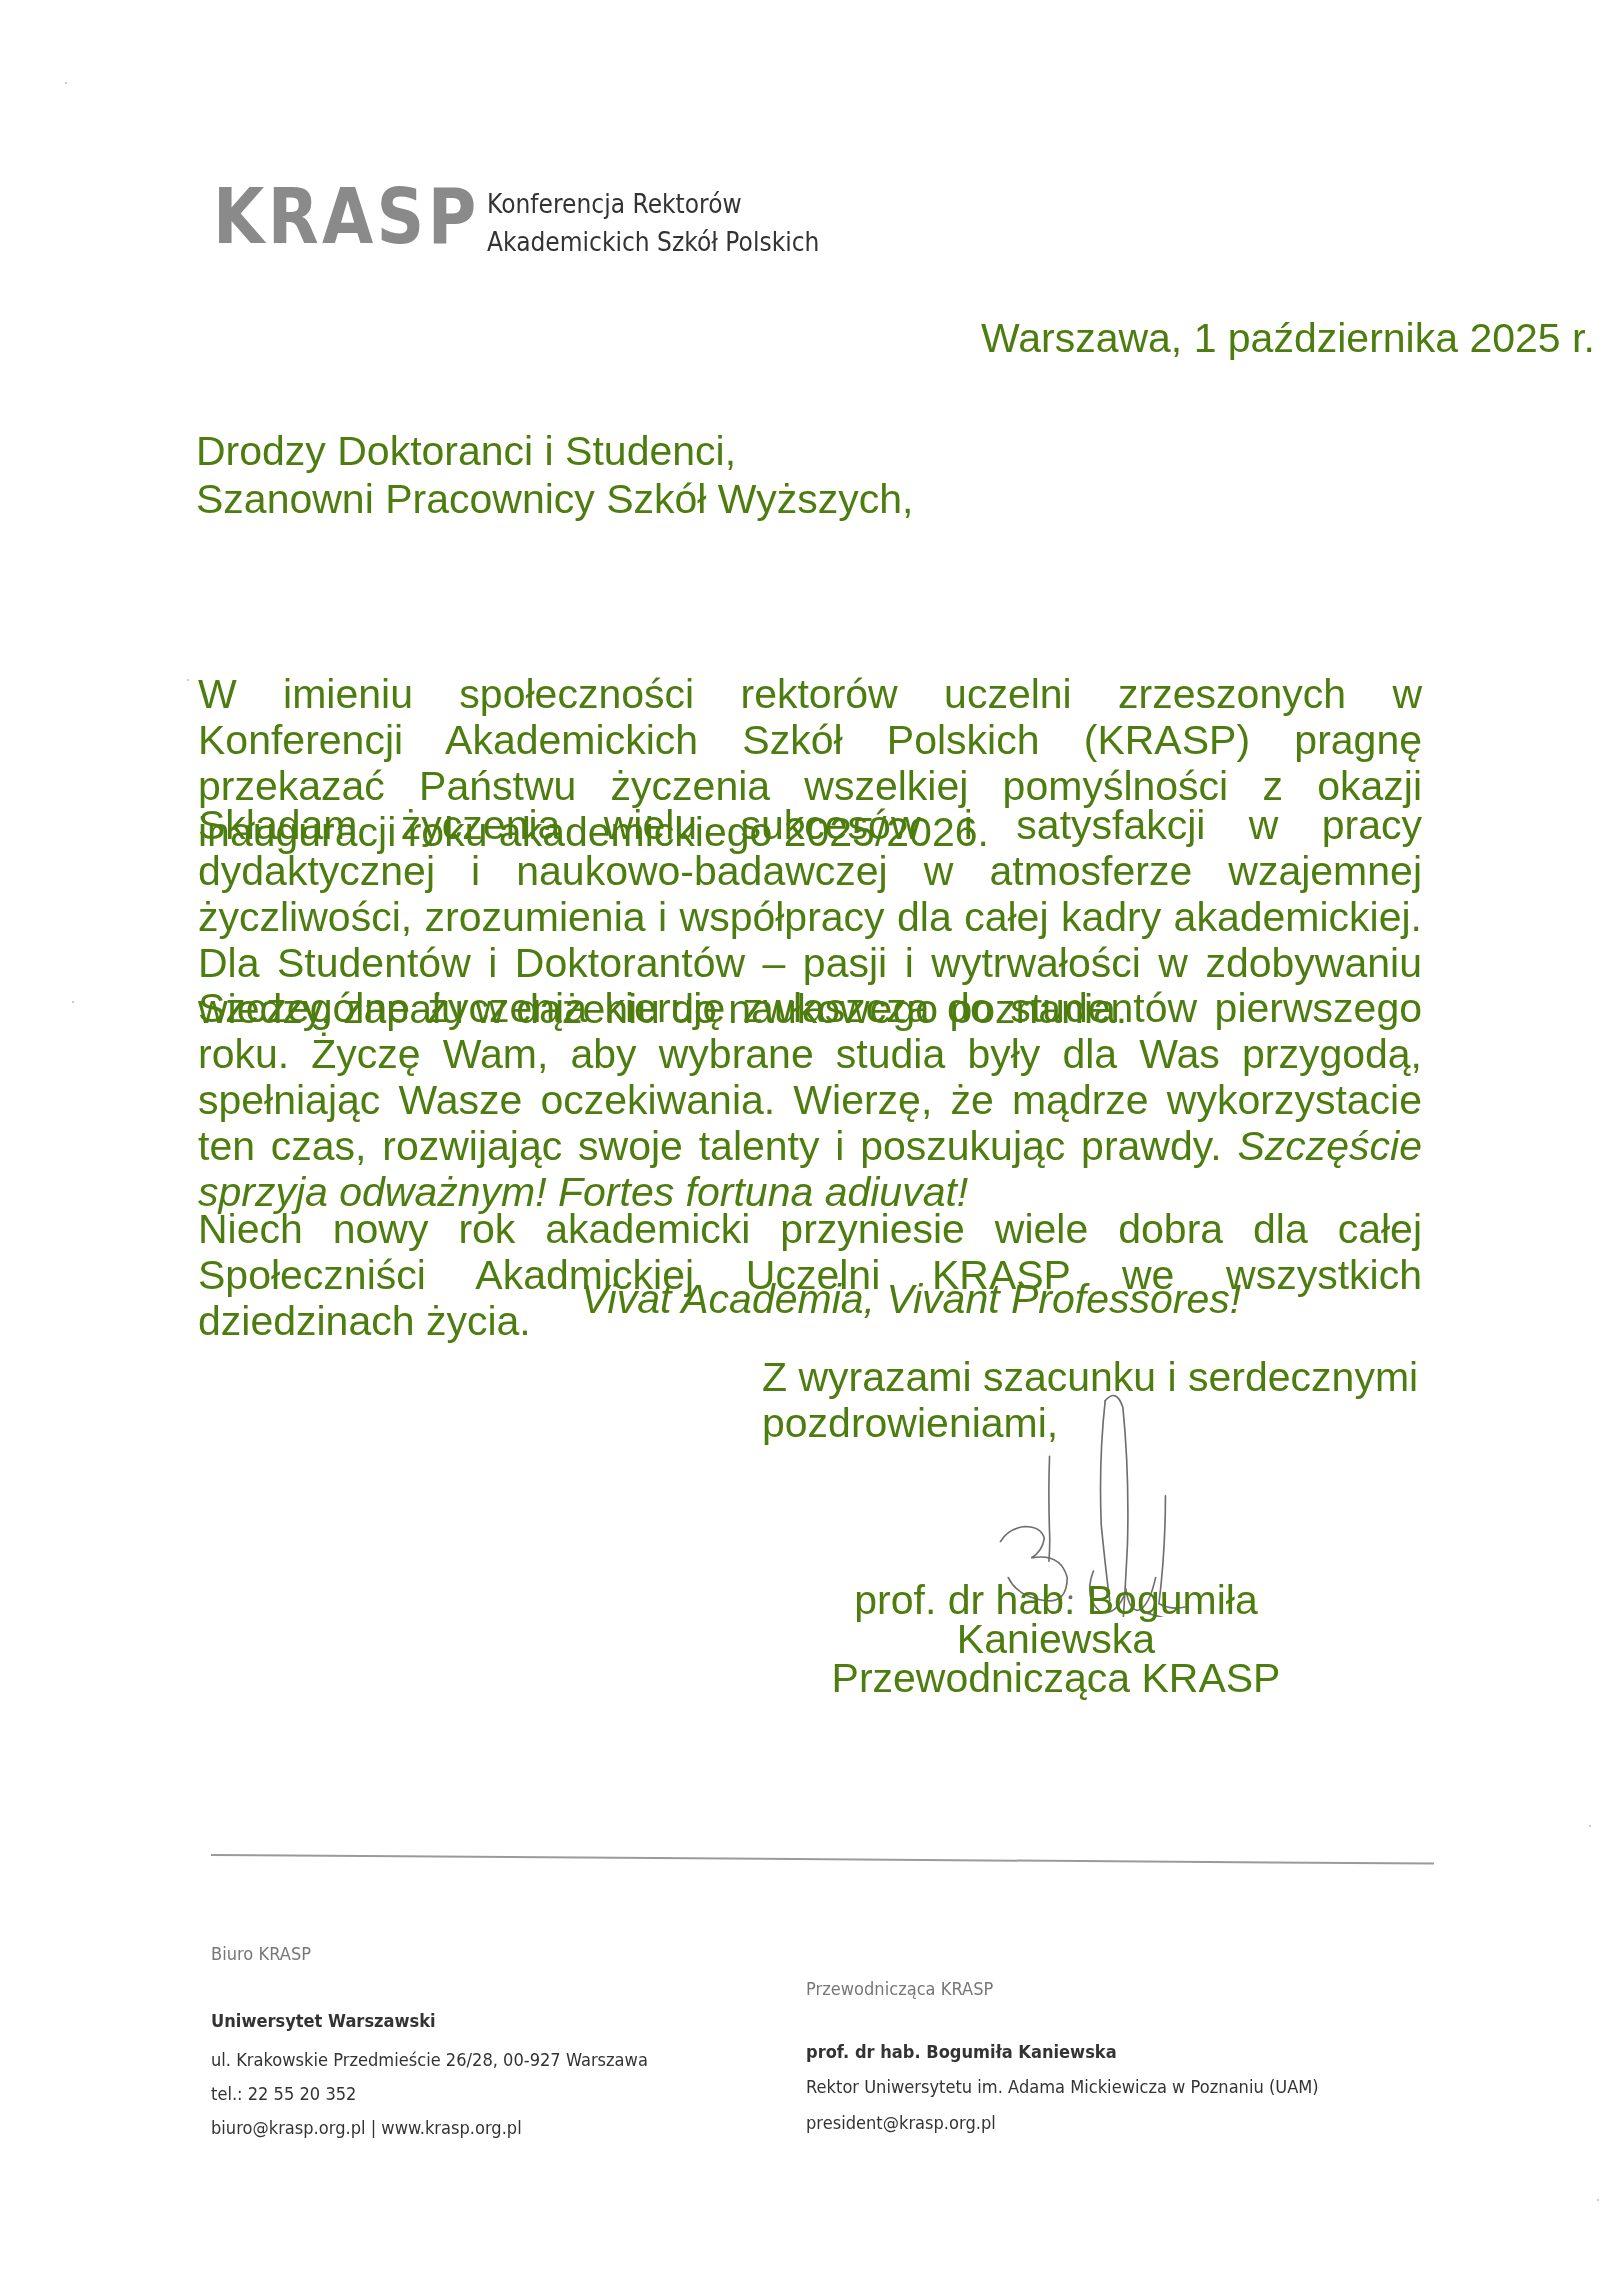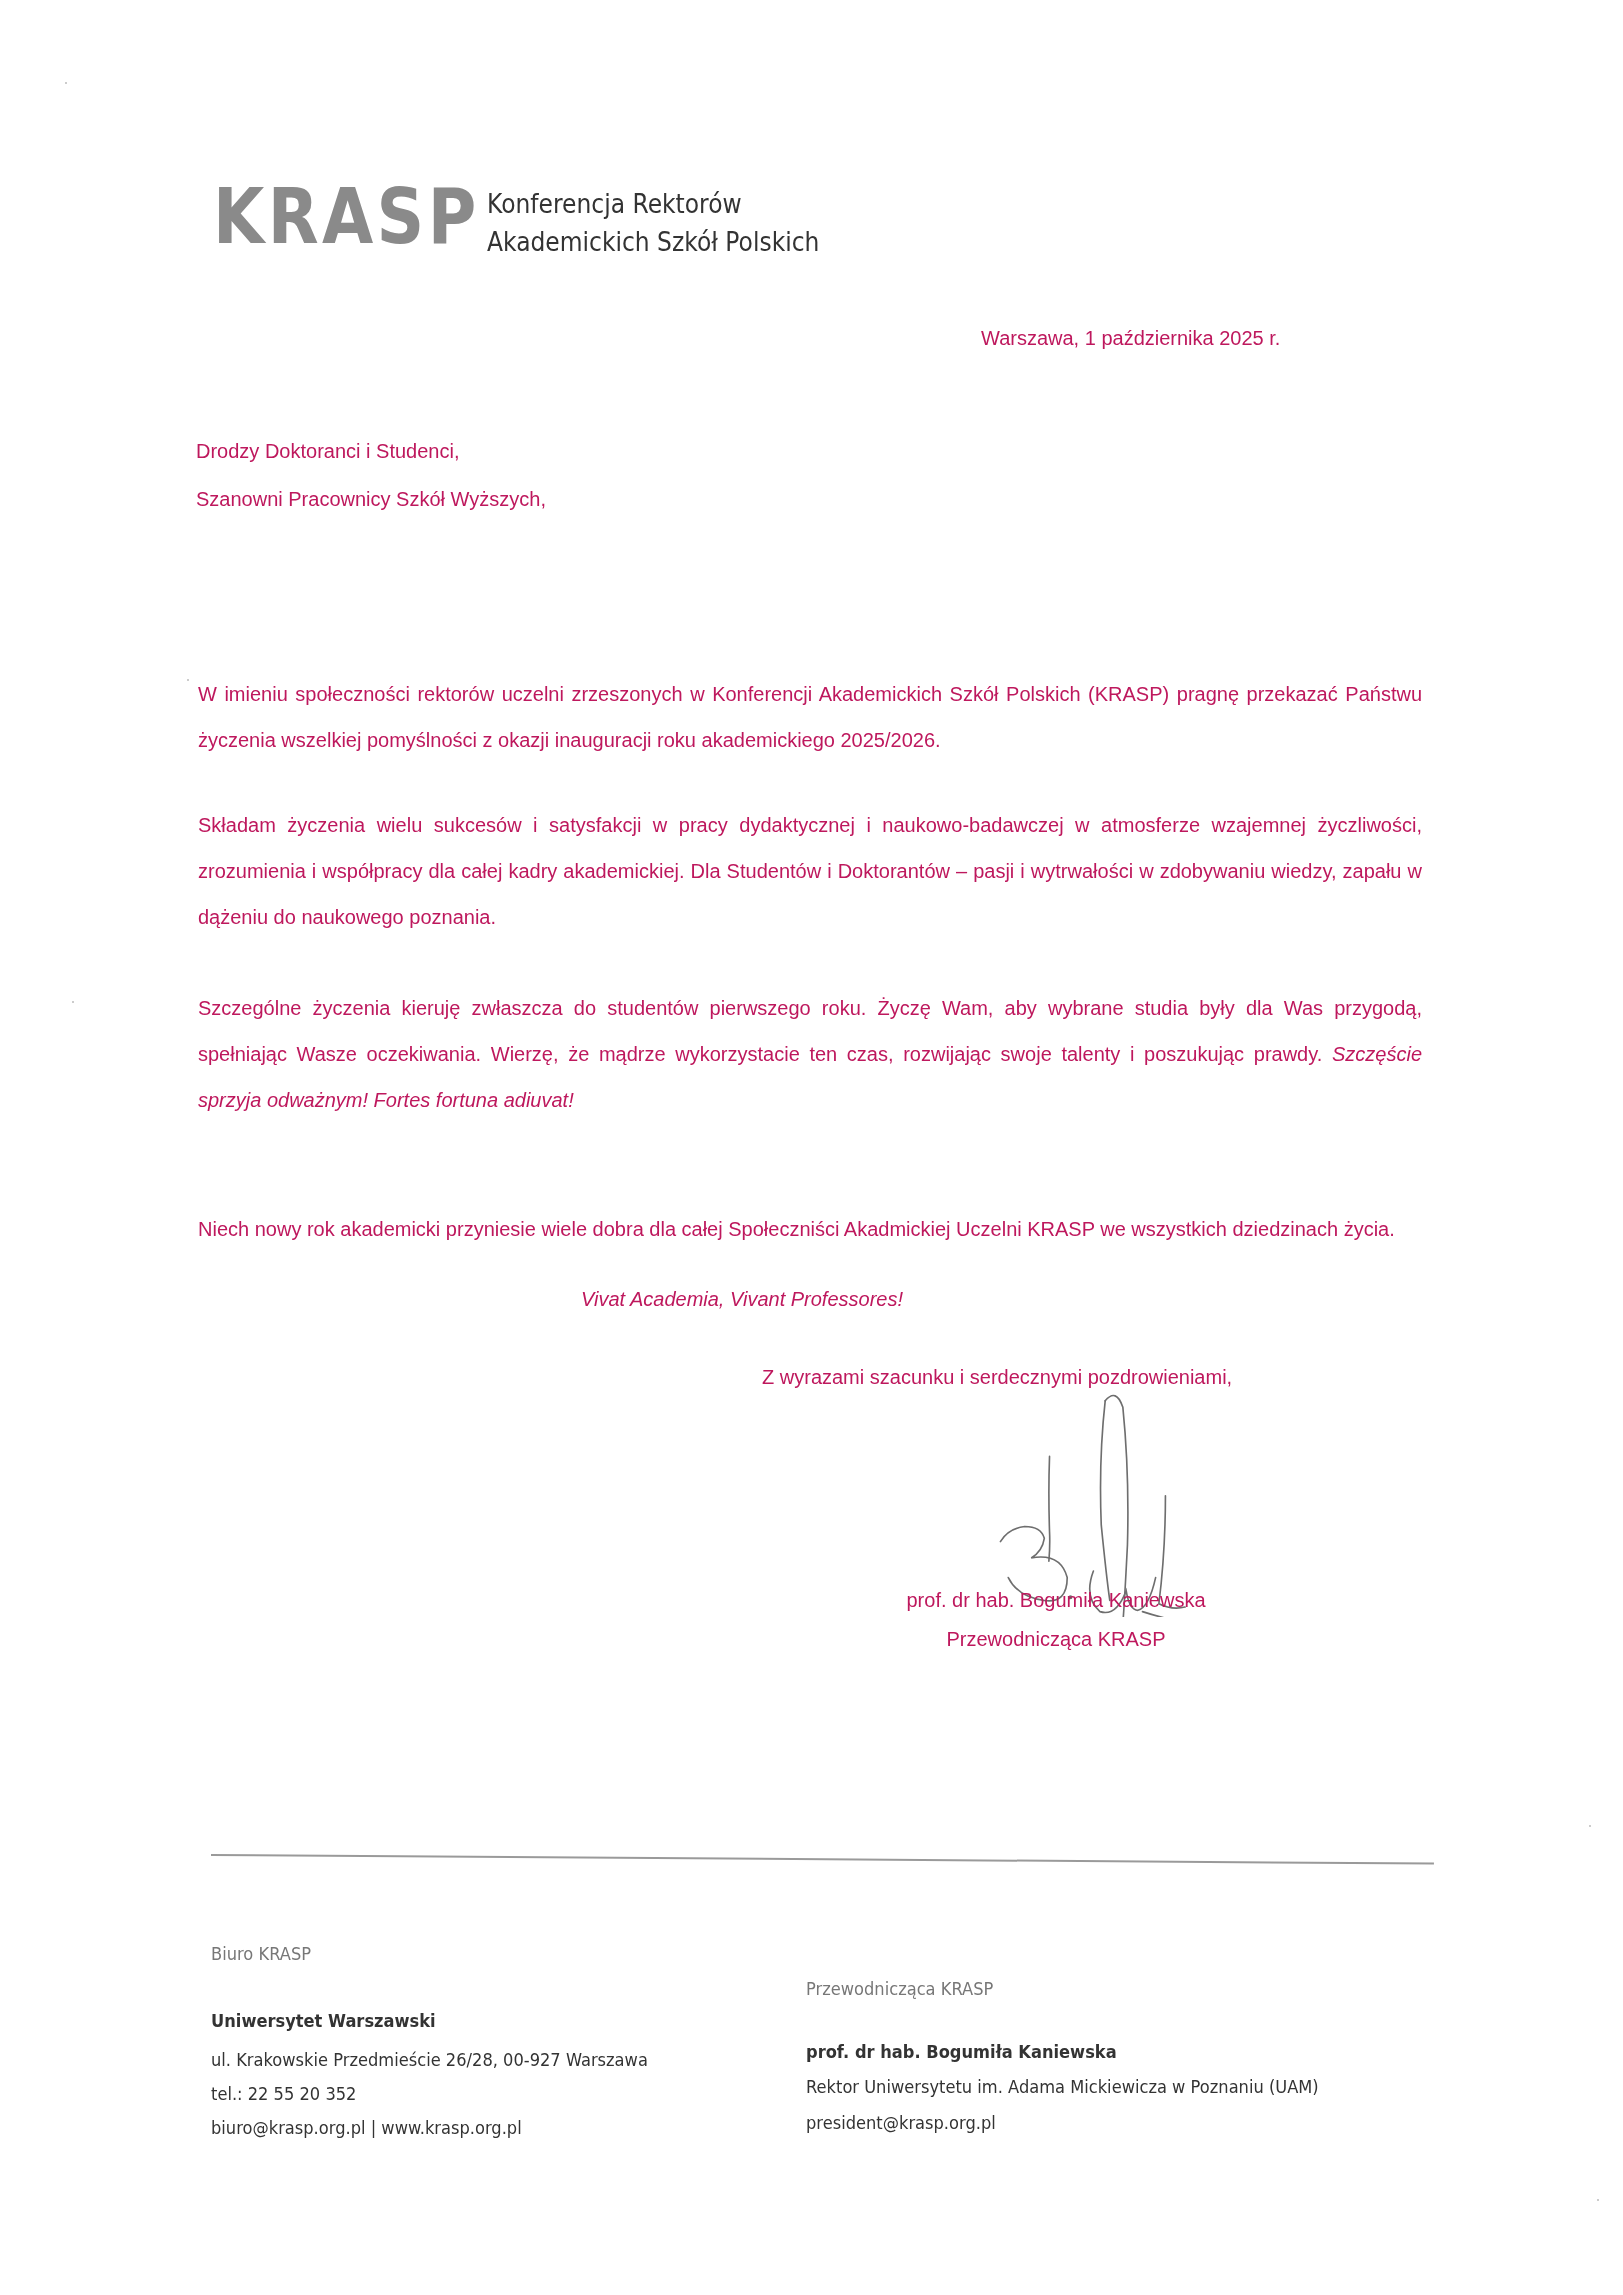--- a/index.html
+++ b/index.html
@@ -7,21 +7,21 @@
          font-family: "Liberation Sans", sans-serif; color: #2a2a2a; }
   .abs { position: absolute; }
 
   
   .logo { left: 213px; top: 178px; font-family: "DejaVu Sans", sans-serif; font-size: 77px;
           font-weight: bold; color: #8a8a8a; letter-spacing: 3.9px; line-height: 1; transform: scaleX(0.86);
           transform-origin: left top; }
   .org-name { left: 487px; top: 185px; font-family: "DejaVu Sans", sans-serif; font-size: 26px; color: #333;
               line-height: 38px; transform: scaleX(0.9); transform-origin: left top; }
 
-  .body-text { font-size: 20px; line-height: 46px; color: #be185d; letter-spacing: 0px; }
+  .body-text { font-size: 41px; line-height: 46px; color: #4d7c0f; letter-spacing: 0px; }
   .date { left: 981px; top: 315px; }
 
   .greeting { left: 196px; top: 427px; }
   .greeting div { line-height: 48px; }
 
   .para { left: 198px; width: 1224px; text-align: justify; text-align-last: left; }
   .p1 { top: 671px; }
   .p2 { top: 802px; }
   .p3 { top: 985px; }
   .p4 { top: 1170px; margin-top: 36px; }

